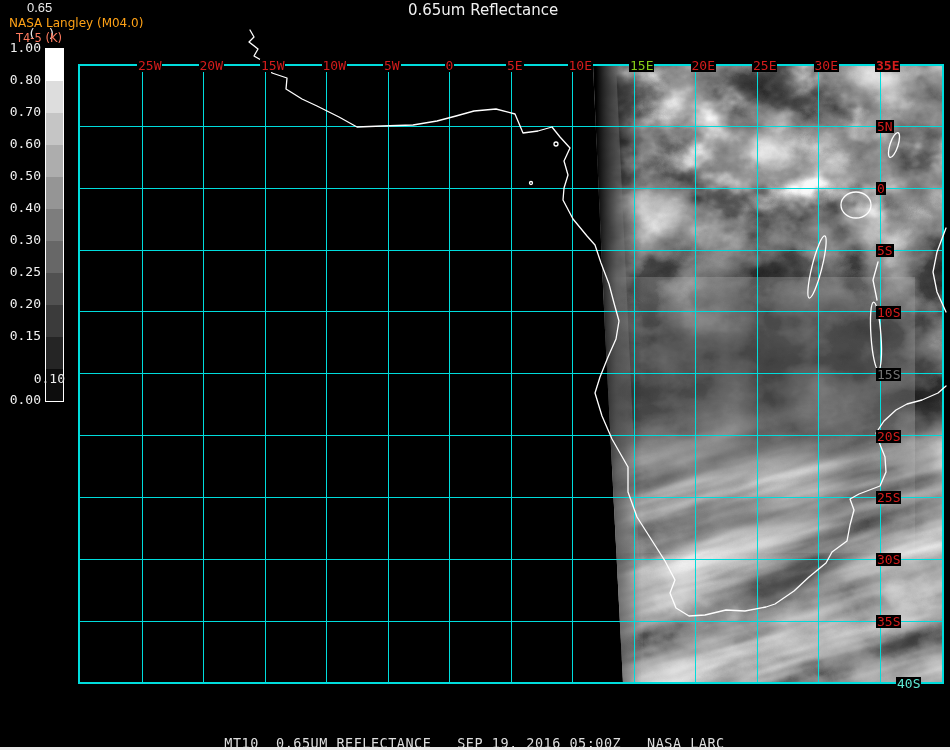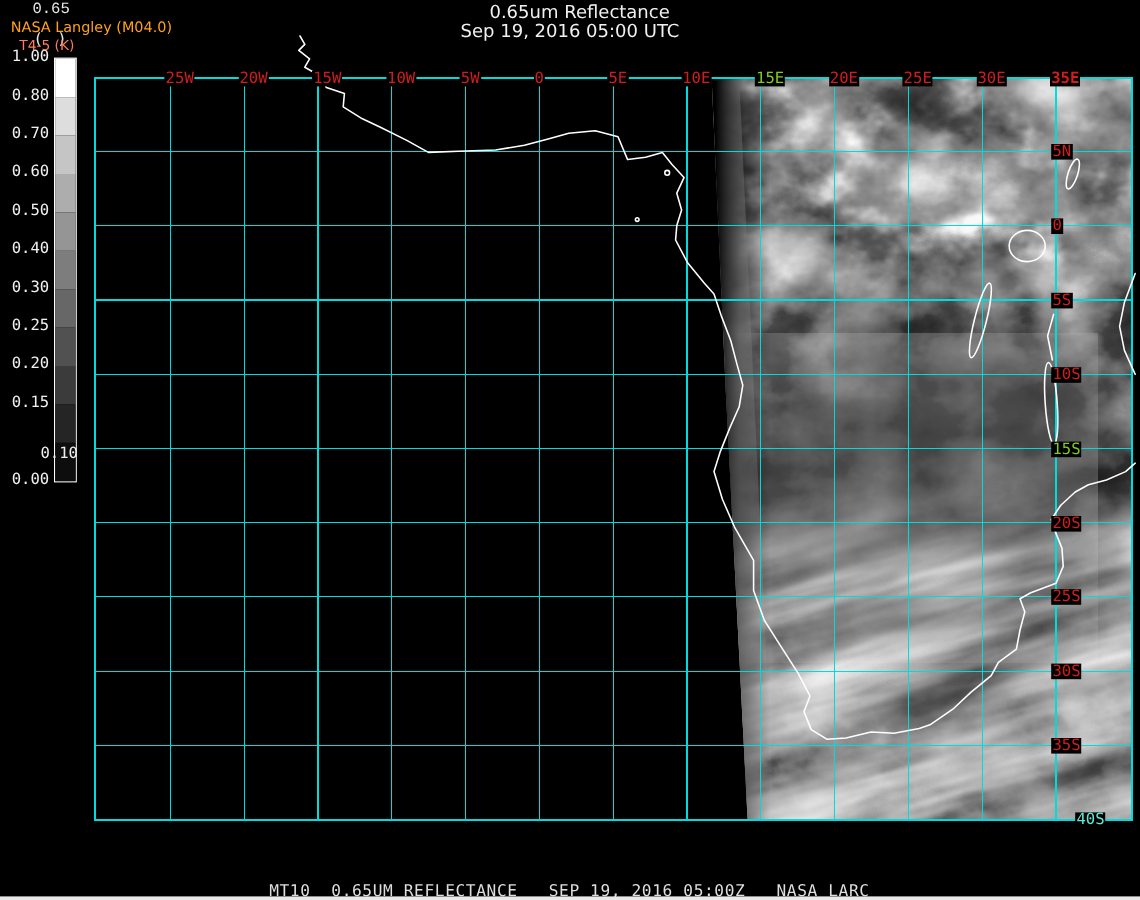--- a/index.html
+++ b/index.html
@@ -6,21 +6,21 @@
   #screen{position:relative;width:950px;height:750px;background:#000;overflow:hidden;
           font-family:"DejaVu Sans",sans-serif;}
   .abs{position:absolute;}
   #scene{position:absolute;left:0;top:0;z-index:1;}
   
   #titles{left:0;top:2px;width:950px;text-align:center;color:#f0f0f0;z-index:6;}
   #title-line1{font-size:15px;line-height:16px;padding-left:16px;}
   #title-line2{font-size:15px;line-height:16px;}
   
   .tl{z-index:7;white-space:pre;}
-  #cb-param{left:27px;top:0px;color:#e8e8e8;font-size:13px;font-family:Liberation Mono, monospace;}
+  #cb-param{left:27px;top:0px;color:#e8e8e8;font-size:13px;font-family:Liberation Sans, sans-serif;}
   #credit{left:9px;top:16px;color:#ffa216;font-size:12px;}
   #cb-units{left:28px;top:26px;color:#e8e8e8;font-size:13px;font-family:"DejaVu Sans Mono",monospace;letter-spacing:2px;}
   #aux-label{left:16px;top:31px;color:#ff7b5f;font-size:11.5px;}
   
   #colorbar{left:45px;top:48px;width:17px;height:352px;border:1px solid #fff;z-index:5;}
   .cb-seg{position:absolute;left:0;width:17px;height:32px;}
   .cb-tick{position:absolute;left:0;width:41px;text-align:right;color:#f0f0f0;
            font-family:"DejaVu Sans Mono",monospace;font-size:13px;line-height:15px;z-index:5;}
   
   .geo-label{position:absolute;font-family:"DejaVu Sans Mono",monospace;font-size:13px;line-height:13px;
@@ -185,21 +185,20 @@
       <ellipse cx="856" cy="205" rx="15" ry="13"></ellipse>
       <ellipse cx="817" cy="267" rx="5" ry="32" transform="rotate(14 817 267)"></ellipse>
       <ellipse cx="876" cy="336" rx="5" ry="34" transform="rotate(-4 876 336)"></ellipse>
       <circle cx="556" cy="144" r="2"></circle>
       <circle cx="531" cy="183" r="1.5"></circle>
     </g>
   </svg>
 
   <div id="titles" class="abs">
     <div id="title-line1">0.65um Reflectance</div>
-    <div id="title-line2">Sep 19, 2016 05:00 UTC</div>
   </div>
 
   <div id="cb-param" class="abs tl">0.65</div>
   <div id="credit" class="abs tl">NASA Langley (M04.0)</div>
   <div id="cb-units" class="abs tl">( )</div>
   <div id="aux-label" class="abs tl">T4-5 (K)</div>
 
   <div id="colorbar" class="abs">
       <div class="cb-seg" style="top: 0px; background: rgb(255, 255, 255);"></div>
       <div class="cb-seg" style="top: 32px; background: rgb(221, 221, 221);"></div>
@@ -239,21 +238,21 @@
       <div class="geo-label" style="left: 567.5px; top: 59px; color: rgb(212, 28, 28);">10E</div>
       <div class="geo-label" style="left: 629px; top: 59px; color: #84cc16;">15E</div>
       <div class="geo-label" style="left: 690.5px; top: 59px; color: rgb(212, 28, 28);">20E</div>
       <div class="geo-label" style="left: 752px; top: 59px; color: rgb(212, 28, 28);">25E</div>
       <div class="geo-label" style="left: 813.5px; top: 59px; color: rgb(212, 28, 28);">30E</div>
       <div class="geo-label" style="left: 875px; top: 59px; color: rgb(212, 28, 28); font-weight: bold;">35E</div>
       <div class="geo-label" style="left: 876px; top: 120.3px; color: rgb(212, 28, 28);">5N</div>
       <div class="geo-label" style="left: 876px; top: 182.15px; color: rgb(212, 28, 28);">0</div>
       <div class="geo-label" style="left: 876px; top: 244px; color: rgb(212, 28, 28);">5S</div>
       <div class="geo-label" style="left: 876px; top: 305.85px; color: rgb(212, 28, 28);">10S</div>
-      <div class="geo-label" style="left: 876px; top: 367.7px; color: #84cc16;">15S</div>
+      <div class="geo-label" style="left: 876px; top: 367.7px; color: #737373;">15S</div>
       <div class="geo-label" style="left: 876px; top: 429.55px; color: rgb(212, 28, 28);">20S</div>
       <div class="geo-label" style="left: 876px; top: 491.4px; color: rgb(212, 28, 28);">25S</div>
       <div class="geo-label" style="left: 876px; top: 553.25px; color: rgb(212, 28, 28);">30S</div>
       <div class="geo-label" style="left: 876px; top: 615.1px; color: rgb(212, 28, 28);">35S</div>
       <div class="geo-label" style="left: 896px; top: 676.95px; color: #5eead4;">40S</div>
     </div>
 
   <div id="footer" class="abs">MT10  0.65UM REFLECTANCE   SEP 19, 2016 05:00Z   NASA LARC</div>
   <div id="bottom-strip" class="abs"></div>
 </div>

